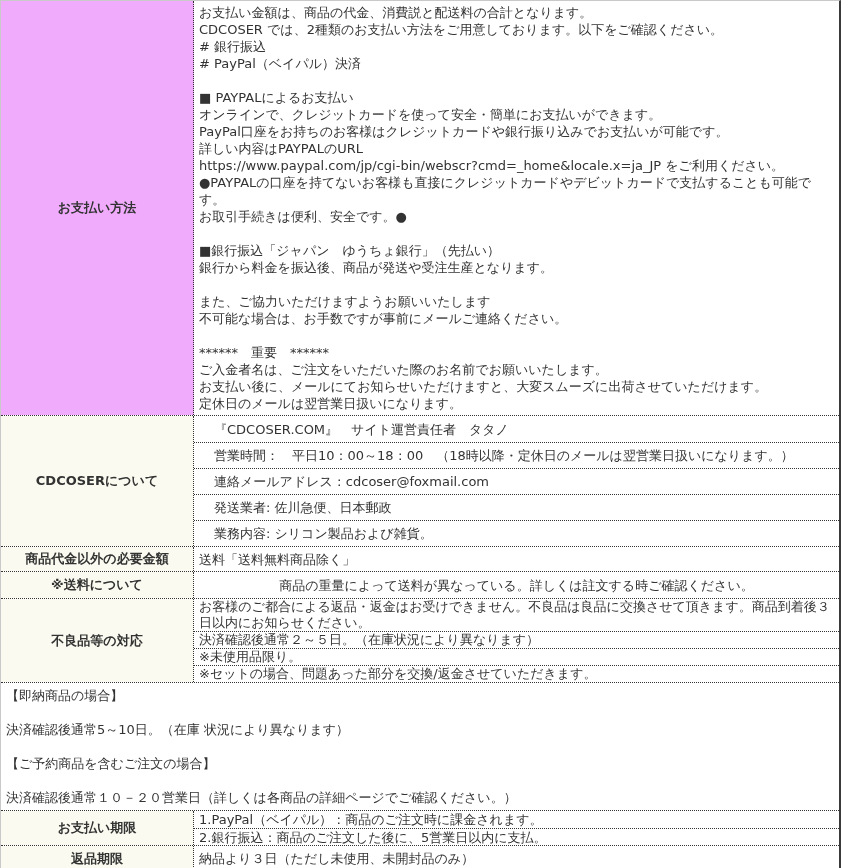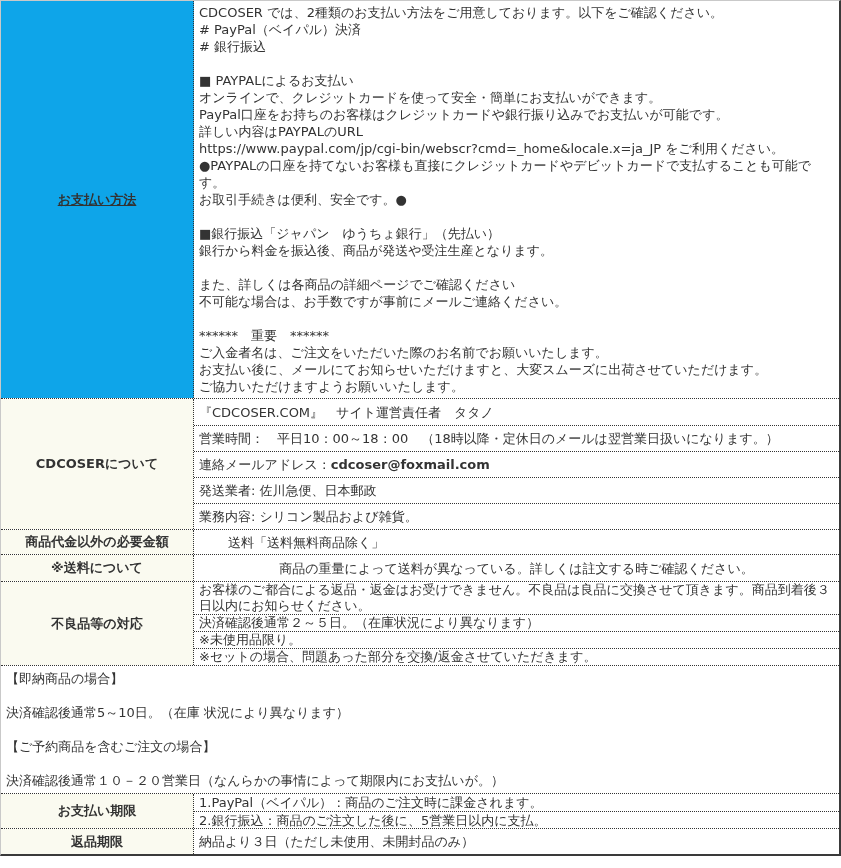--- a/index.html
+++ b/index.html
@@ -31,68 +31,69 @@
     width:193px;
     background:var(--label-bg);
     border-right:1px dotted var(--border-dotted);
     display:flex;
     align-items:center;
     justify-content:center;
     text-align:center;
     font-weight:bold;
     padding:2px 4px;
   }
-  .label-white{background:#0ea5e9;text-decoration:underline;}
+  .label-white{background:#f0abfc;}
   .content-col{flex:1 1 auto;display:flex;flex-direction:column;min-width:0;}
   .content-row{padding:2px 4px;line-height:17px;}
   .content-row + .content-row{border-top:1px dotted var(--border-dotted);}
   .line{min-height:17px;line-height:17px;word-break:break-all;}
-  .bold{font-weight:bold;}
+  .bold{font-weight:normal;}
 
   
   .sec-payment-method .content-row{padding:3px 5px;}
-  .sec-about .content-row{height:26px;display:flex;align-items:center;padding:0 5px;}
-  .sec-extra-fees .content-row{height:24px;display:flex;align-items:center;padding:0 5px;margin-left:29px;}
+  .sec-about .content-row{height:26px;display:flex;align-items:center;padding:0 20px;}
+  .sec-extra-fees .content-row{height:24px;display:flex;align-items:center;padding:0 5px;}
   .sec-shipping-note .content-row{height:26px;display:flex;align-items:center;padding:0 5px;justify-content:center;}
   .sec-defective .content-row{padding:0 5px;}
   .sec-defective .line{min-height:16px;line-height:16px;}
   .sec-delivery .content-row{padding:4px 5px;}
   .sec-payment-deadline .content-row{padding:0 5px;height:17px;}
   .sec-return-deadline .content-row{height:25px;display:flex;align-items:center;padding:0 5px;}
 </style>
 </head>
 <body>
 
 <div class="shop-table" id="table-root">
     <div class="section sec-payment-method">
       <div class="label-cell label-white">お支払い方法</div>
       <div class="content-col">
         <div class="content-row">
+          <div class="line">お支払い金額は、商品の代金、消費説と配送料の合計となります。</div>
           <div class="line">CDCOSER では、2種類のお支払い方法をご用意しております。以下をご確認ください。</div>
+          <div class="line"># 銀行振込</div>
           <div class="line"># PayPal（ベイパル）決済</div>
-          <div class="line"># 銀行振込</div>
           <div class="line">&nbsp;</div>
           <div class="line">■ PAYPALによるお支払い</div>
           <div class="line">オンラインで、クレジットカードを使って安全・簡単にお支払いができます。</div>
           <div class="line">PayPal口座をお持ちのお客様はクレジットカードや銀行振り込みでお支払いが可能です。</div>
           <div class="line">詳しい内容はPAYPALのURL</div>
           <div class="line">https://www.paypal.com/jp/cgi-bin/webscr?cmd=_home&amp;locale.x=ja_JP をご利用ください。</div>
           <div class="line">●PAYPALの口座を持てないお客様も直接にクレジットカードやデビットカードで支払することも可能です。</div>
           <div class="line">お取引手続きは便利、安全です。●</div>
           <div class="line">&nbsp;</div>
           <div class="line">■銀行振込「ジャパン　ゆうちょ銀行」（先払い）</div>
           <div class="line">銀行から料金を振込後、商品が発送や受注生産となります。</div>
           <div class="line">&nbsp;</div>
-          <div class="line">また、詳しくは各商品の詳細ページでご確認ください</div>
+          <div class="line">また、ご協力いただけますようお願いいたします</div>
           <div class="line">不可能な場合は、お手数ですが事前にメールご連絡ください。</div>
           <div class="line">&nbsp;</div>
           <div class="line">******　重要　******</div>
           <div class="line">ご入金者名は、ご注文をいただいた際のお名前でお願いいたします。</div>
           <div class="line">お支払い後に、メールにてお知らせいただけますと、大変スムーズに出荷させていただけます。</div>
-          <div class="line">ご協力いただけますようお願いいたします。</div>
+          <div class="line">定休日のメールは翌営業日扱いになります。</div>
         </div>
       </div>
     </div>
     <div class="section sec-about">
       <div class="label-cell">CDCOSERについて</div>
       <div class="content-col">
         <div class="content-row">
           <div class="line">『CDCOSER.COM』　サイト運営責任者　タタノ</div>
         </div>
         <div class="content-row">
@@ -144,21 +145,21 @@
     </div>
     <div class="section sec-delivery">
       <div class="content-col">
         <div class="content-row">
           <div class="line">【即納商品の場合】</div>
           <div class="line">&nbsp;</div>
           <div class="line">決済確認後通常5～10日。（在庫 状況により異なります）</div>
           <div class="line">&nbsp;</div>
           <div class="line">【ご予約商品を含むご注文の場合】</div>
           <div class="line">&nbsp;</div>
-          <div class="line">決済確認後通常１０－２０営業日（なんらかの事情によって期限内にお支払いが。）</div>
+          <div class="line">決済確認後通常１０－２０営業日（詳しくは各商品の詳細ページでご確認ください。）</div>
         </div>
       </div>
     </div>
     <div class="section sec-payment-deadline">
       <div class="label-cell">お支払い期限</div>
       <div class="content-col">
         <div class="content-row">
           <div class="line">1.PayPal（ベイパル）：商品のご注文時に課金されます。</div>
         </div>
         <div class="content-row">

